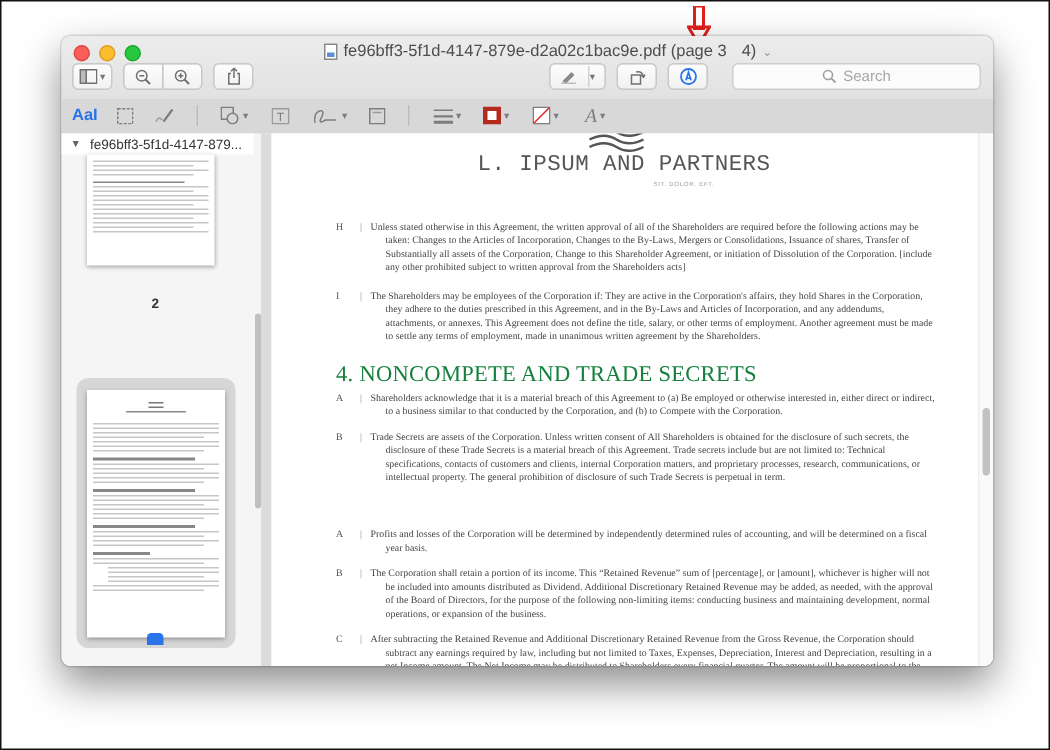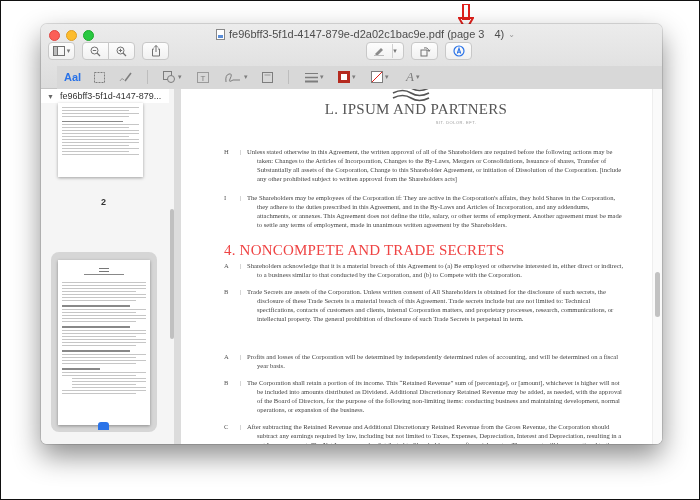--- a/index.html
+++ b/index.html
@@ -55,21 +55,20 @@
     .seg-divider { position: absolute; top: 1px; width: 1px; height: 14px; background: #d0d0d0; }
     .search {
       position: absolute; left: 447px; top: 0; width: 166px; height: 18px;
       background: #fbfbfb; border: 1px solid #cfcfcf; border-radius: 4px;
       display: flex; align-items: center; justify-content: center; gap: 4px;
       color: #a6a6a6; font-size: 10px;
     }
     .tb-row2 {
       position: absolute; top: 42px; left: 0; width: 100%; height: 23px;
       background: #d8d8d8;
-      margin-left: 16px;
     }
     .mk {
       position: absolute; top: 3px; height: 16px;
       display: flex; align-items: center; gap: 2px;
       color: #7d7d7d; font-size: 11px;
     }
     .mk .chev { font-size: 7px; color: #7d7d7d; }
     .mk-div { position: absolute; top: 4px; width: 1px; height: 14px; background: #bdbdbd; }
     .sidebar {
       position: absolute; left: 0; top: 65px; width: 140px; height: 403px;
@@ -111,39 +110,39 @@
     .docarea {
       position: absolute; left: 140px; top: 65px; width: 481px; height: 355px;
       background: #ffffff; overflow: hidden;
     }
     .page { position: absolute; left: 0; top: -5px; width: 470px; height: 400px; background: #fff; }
     .logo {
       position: absolute; left: 200px; top: 0px; width: 60px; height: 18px;
     }
     .company {
       position: absolute; left: 0; top: 17px; width: 470px; text-align: center;
-      font-family: Liberation Serif, serif; font-size: 15px; color: #555; letter-spacing: 0.3px;
+      font-family: Liberation Mono, monospace; font-size: 15px; color: #555; letter-spacing: 0.3px;
       padding-left: 0;
     }
     .tagline {
       position: absolute; left: 0; top: 36px; width: 470px; text-align: center;
       font-size: 4px; color: #999; padding-left: 80px; letter-spacing: 0.5px;
     }
     .para {
       position: absolute; left: 43px; width: 400px;
       font-family: "Liberation Serif", serif; font-size: 6.6px; line-height: 9px; color: #444;
     }
     .para .mark {
       position: absolute; left: 0; top: 0; width: 18px; color: #555;
     }
     .para .bar { position: absolute; left: 16px; top: 0; color: #888; }
     .para .text { margin-left: 23px; text-indent: -10px; padding-left: 10px; display: block; }
     .section-h {
       position: absolute; left: 43px;
-      font-family: "Liberation Serif", serif; font-size: 15px; color: #ef4444; letter-spacing: 0.2px;
+      font-family: "Liberation Serif", serif; font-size: 15px; color: #15803d; letter-spacing: 0.2px;
       white-space: nowrap;
     }
     .doc-scroll-track {
       position: absolute; right: 0; top: 0; width: 10px; height: 100%;
       background: #fafafa; border-left: 1px solid #eee;
     }
     .doc-scroll-thumb {
       position: absolute; right: 2px; top: 183px; width: 5px; height: 45px;
       background: #c2c2c2; border-radius: 3px;
     }
@@ -226,20 +225,27 @@
       </div>
 
       <div class="btn" style="left:404px;width:27px;">
         <svg width="12" height="12" viewBox="0 0 12 12">
           <circle cx="6" cy="6" r="5" fill="none" stroke="#2a73e8" stroke-width="1.2"></circle>
           <path d="M4.3 8.5 L6 3.2 L7.7 8.5" fill="none" stroke="#2a73e8" stroke-width="1.1"></path>
           <line x1="4.6" y1="7.2" x2="7.4" y2="7.2" stroke="#2a73e8"></line>
         </svg>
       </div>
 
+      <div class="search">
+        <svg width="10" height="10" viewBox="0 0 10 10">
+          <circle cx="4" cy="4" r="3" fill="none" stroke="#9d9d9d"></circle>
+          <line x1="6.2" y1="6.2" x2="9" y2="9" stroke="#9d9d9d" stroke-width="1.2"></line>
+        </svg>
+        <span>Search</span>
+      </div>
     </div>
 
     <div class="tb-row2">
       <div class="mk" style="left:7px;color:#2a73e8;font-weight:bold;font-size:11px;">
         <span>AaI</span>
       </div>
       <div class="mk" style="left:37px;">
         <svg width="11" height="11" viewBox="0 0 11 11">
           <rect x="0.5" y="0.5" width="10" height="10" fill="none" stroke="#7d7d7d" stroke-dasharray="2,1"></rect>
         </svg>

